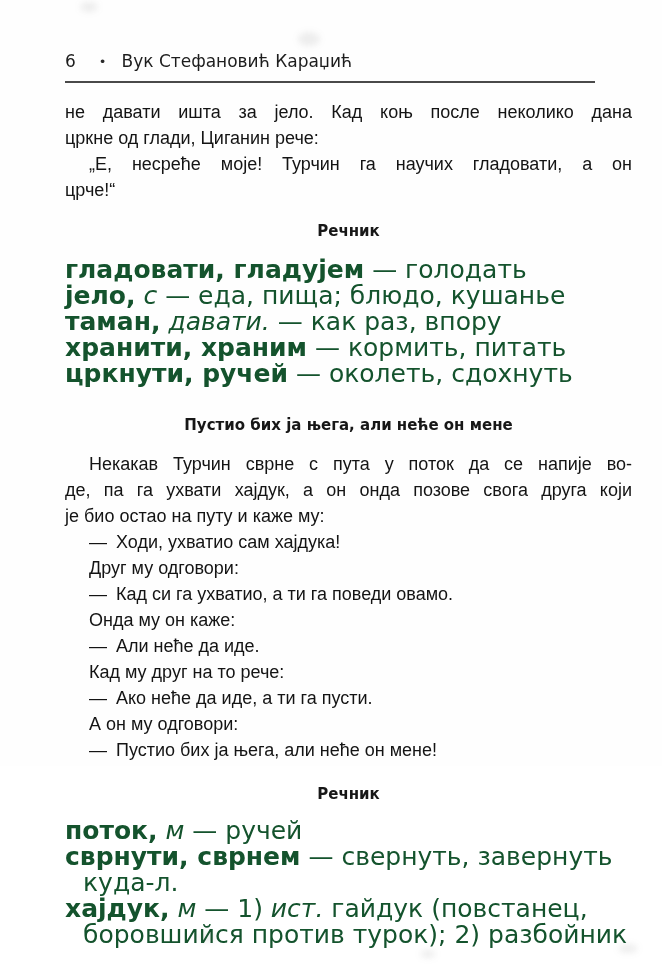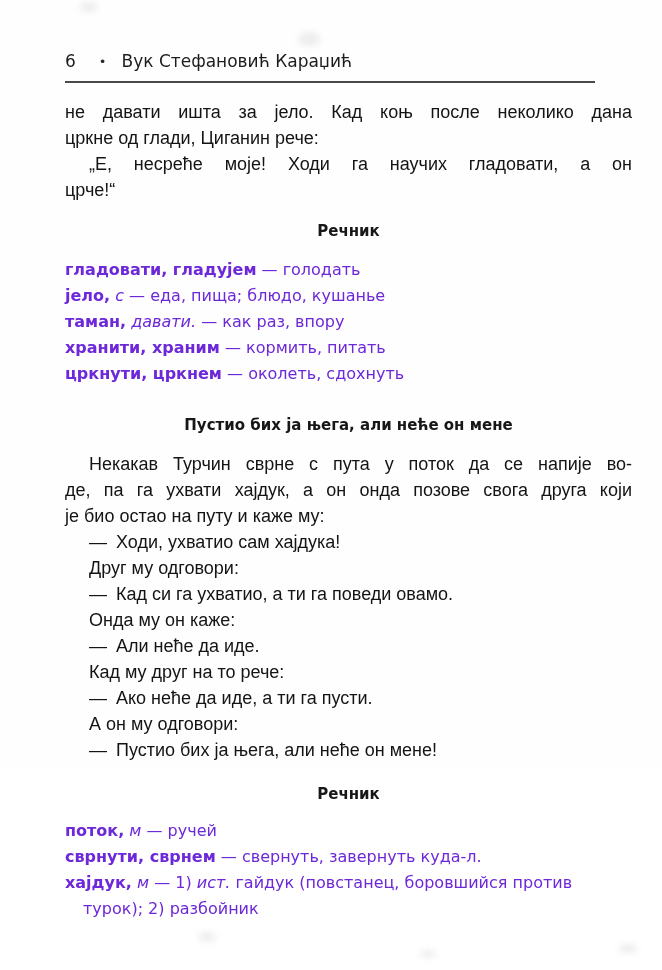--- a/index.html
+++ b/index.html
@@ -57,23 +57,23 @@
     line-height: 24px;
     color: #171717;
   }
   #glossary1-heading { margin-top: 16px; }
   #story2-title      { margin-top: 26px; }
   #glossary2-heading { margin-top: 19px; }
 
   
   .glossary {
     font-family: "DejaVu Sans", sans-serif;
-    font-size: 16px;
+    font-size: 25px;
     line-height: 26px;
-    color: #6d28d9;
+    color: #14532d;
   }
   #glossary1 { margin-top: 14px; }
   #glossary2 { margin-top: 12px; }
   .entry { padding-left: 18px; text-indent: -18px; }
   .entry .b { font-weight: bold; }
   .entry .i { font-style: italic; }
 
   
   .smudge {
     position: absolute;
@@ -88,31 +88,31 @@
 <div class="page">
 
   <div class="hdr">
     <span class="pgnum">6</span><span class="dot">•</span><span>Вук Стефановић Караџић</span>
   </div>
   <div class="rule"></div>
 
   <section id="story1" class="col story">
       <div class="line j">не давати ишта за јело. Кад коњ после неколико дана</div>
       <div class="line">цркне од глади, Циганин рече:</div>
-      <div class="line j ind">„Е, несреће моје! Ходи га научих гладовати, а он</div>
+      <div class="line j ind">„Е, несреће моје! Турчин га научих гладовати, а он</div>
       <div class="line">црче!“</div>
     </section>
 
   <h2 id="glossary1-heading" class="heading">Речник</h2>
   <section id="glossary1" class="col glossary">
       <div class="entry"><span class="b">гладовати, гладујем</span><span class="n"> — голодать</span></div>
       <div class="entry"><span class="b">јело,</span><span class="i"> с</span><span class="n"> — еда, пища; блюдо, кушанье</span></div>
       <div class="entry"><span class="b">таман,</span><span class="i"> давати.</span><span class="n"> — как раз, впору</span></div>
       <div class="entry"><span class="b">хранити, храним</span><span class="n"> — кормить, питать</span></div>
-      <div class="entry"><span class="b">цркнути, цркнем</span><span class="n"> — околеть, сдохнуть</span></div>
+      <div class="entry"><span class="b">цркнути, ручей</span><span class="n"> — околеть, сдохнуть</span></div>
     </section>
 
   <h2 id="story2-title" class="heading">Пустио бих ја њега, али неће он мене</h2>
   <section id="story2" class="col story">
       <div class="line j ind">Некакав Турчин сврне с пута у поток да се напије во-</div>
       <div class="line j">де, па га ухвати хајдук, а он онда позове свога друга који</div>
       <div class="line">је био остао на путу и каже му:</div>
       <div class="line ind">— Ходи, ухватио сам хајдука!</div>
       <div class="line ind">Друг му одговори:</div>
       <div class="line ind">— Кад си га ухватио, а ти га поведи овамо.</div>

